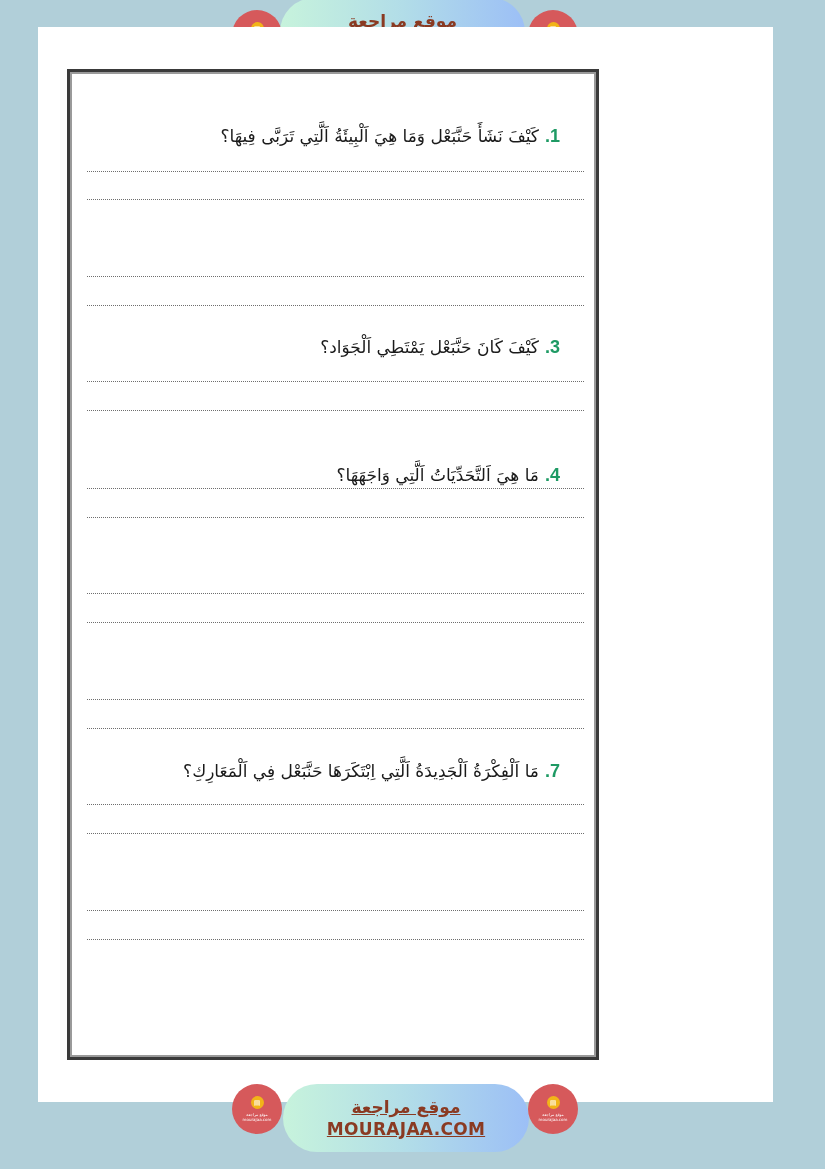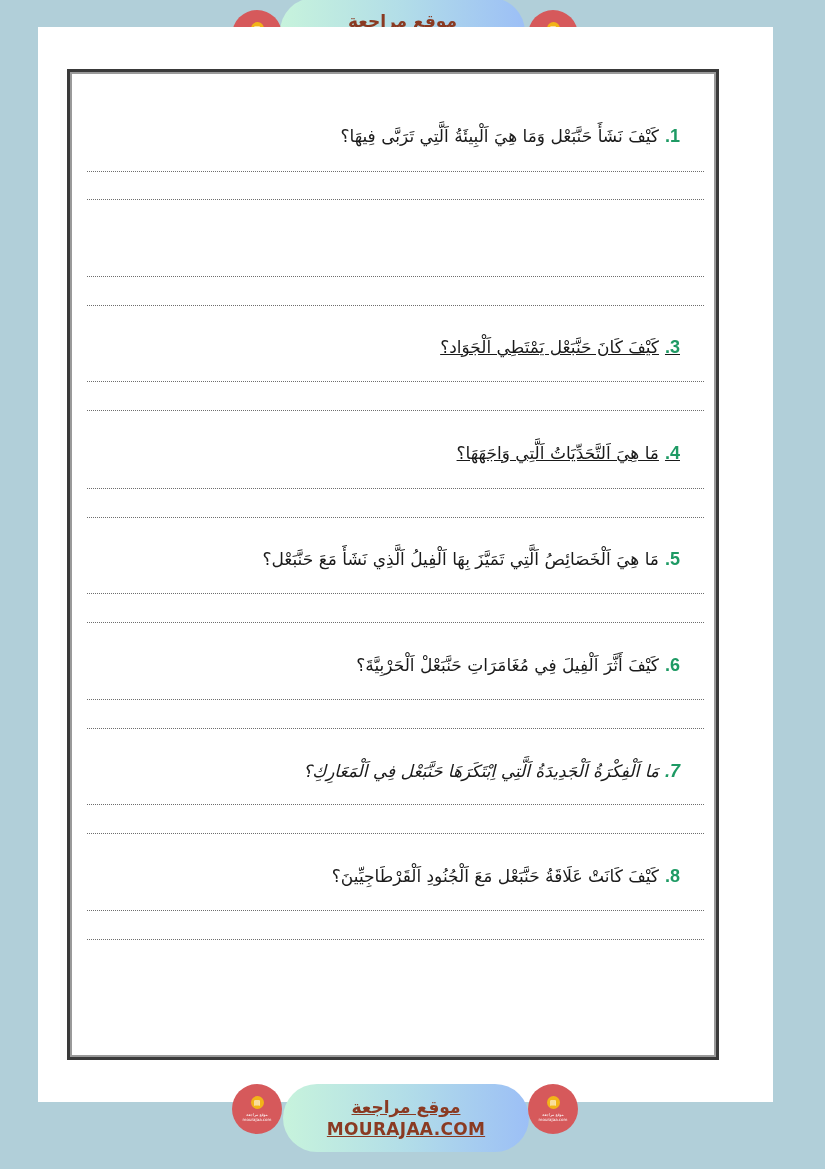--- a/index.html
+++ b/index.html
@@ -11,21 +11,21 @@
     }
     .page {
       position: absolute;
       left: 38px; top: 27px;
       width: 735px; height: 1075px;
       background: #ffffff;
     }
     .frame {
       position: absolute;
       left: 67px; top: 69px;
-      width: 652px; height: 991px;
+      width: 532px; height: 991px;
       border: 3px solid #3a3a3a;
       box-shadow: inset 2px 2px 0 #9a9a9a, inset -2px -2px 0 #9a9a9a;
       background: #ffffff;
     }
     .question {
       position: absolute;
       right: 36px;
       direction: rtl;
       font-family: "DejaVu Sans", sans-serif;
       font-size: 17px;
@@ -121,53 +121,44 @@
 
   <div class="question" style="top:52px;">
     <span class="num">1.</span><span>كَيْفَ نَشَأَ حَنَّبَعْل وَمَا هِيَ اَلْبِيئَةُ اَلَّتِي تَرَبَّى فِيهَا؟</span>
   </div>
   <div class="dots" style="top:99px;"></div>
   <div class="dots" style="top:127px;"></div>
 
   <div class="dots" style="top:204px;"></div>
   <div class="dots" style="top:233px;"></div>
 
-  <div class="question" style="top:263px;text-decoration:underline;">
+  <div class="question" style="top:263px;">
     <span class="num">3.</span><span>كَيْفَ كَانَ حَنَّبَعْل يَمْتَطِي اَلْجَوَاد؟</span>
   </div>
   <div class="dots" style="top:309px;"></div>
   <div class="dots" style="top:338px;"></div>
 
-  <div class="question" style="top:369px;text-decoration:underline;">
+  <div class="question" style="top:391px;">
     <span class="num">4.</span><span>مَا هِيَ اَلتَّحَدِّيَاتُ اَلَّتِي وَاجَهَهَا؟</span>
   </div>
   <div class="dots" style="top:416px;"></div>
   <div class="dots" style="top:445px;"></div>
 
-  <div class="question" style="top:475px;">
-    <span class="num">5.</span><span>مَا هِيَ اَلْخَصَائِصُ اَلَّتِي تَمَيَّزَ بِهَا اَلْفِيلُ اَلَّذِي نَشَأَ مَعَ حَنَّبَعْل؟</span>
-  </div>
   <div class="dots" style="top:521px;"></div>
   <div class="dots" style="top:550px;"></div>
 
-  <div class="question" style="top:581px;">
-    <span class="num">6.</span><span>كَيْفَ أَثَّرَ اَلْفِيلَ فِي مُغَامَرَاتِ حَنَّبَعْلْ اَلْحَرْبِيَّةَ؟</span>
-  </div>
   <div class="dots" style="top:627px;"></div>
   <div class="dots" style="top:656px;"></div>
 
-  <div class="question" style="top:687px;font-style:italic;">
+  <div class="question" style="top:687px;">
     <span class="num">7.</span><span>مَا اَلْفِكْرَةُ اَلْجَدِيدَةُ اَلَّتِي اِبْتَكَرَهَا حَنَّبَعْل فِي اَلْمَعَارِكِ؟</span>
   </div>
   <div class="dots" style="top:732px;"></div>
   <div class="dots" style="top:761px;"></div>
 
-  <div class="question" style="top:792px;">
-    <span class="num">8.</span><span>كَيْفَ كَانَتْ عَلَاقَةُ حَنَّبَعْل مَعَ اَلْجُنُودِ اَلْقَرْطَاجِيِّينَ؟</span>
-  </div>
   <div class="dots" style="top:838px;"></div>
   <div class="dots" style="top:867px;"></div>
 
 </div>
 
 <div class="banner" style="top:1080px; height:80px;">
   <div class="logo" style="left:232px; top:4px;">
     <div class="badge">▤</div>
     <div class="small">موقع مراجعة</div>
     <div class="small">mourajaa.com</div>

